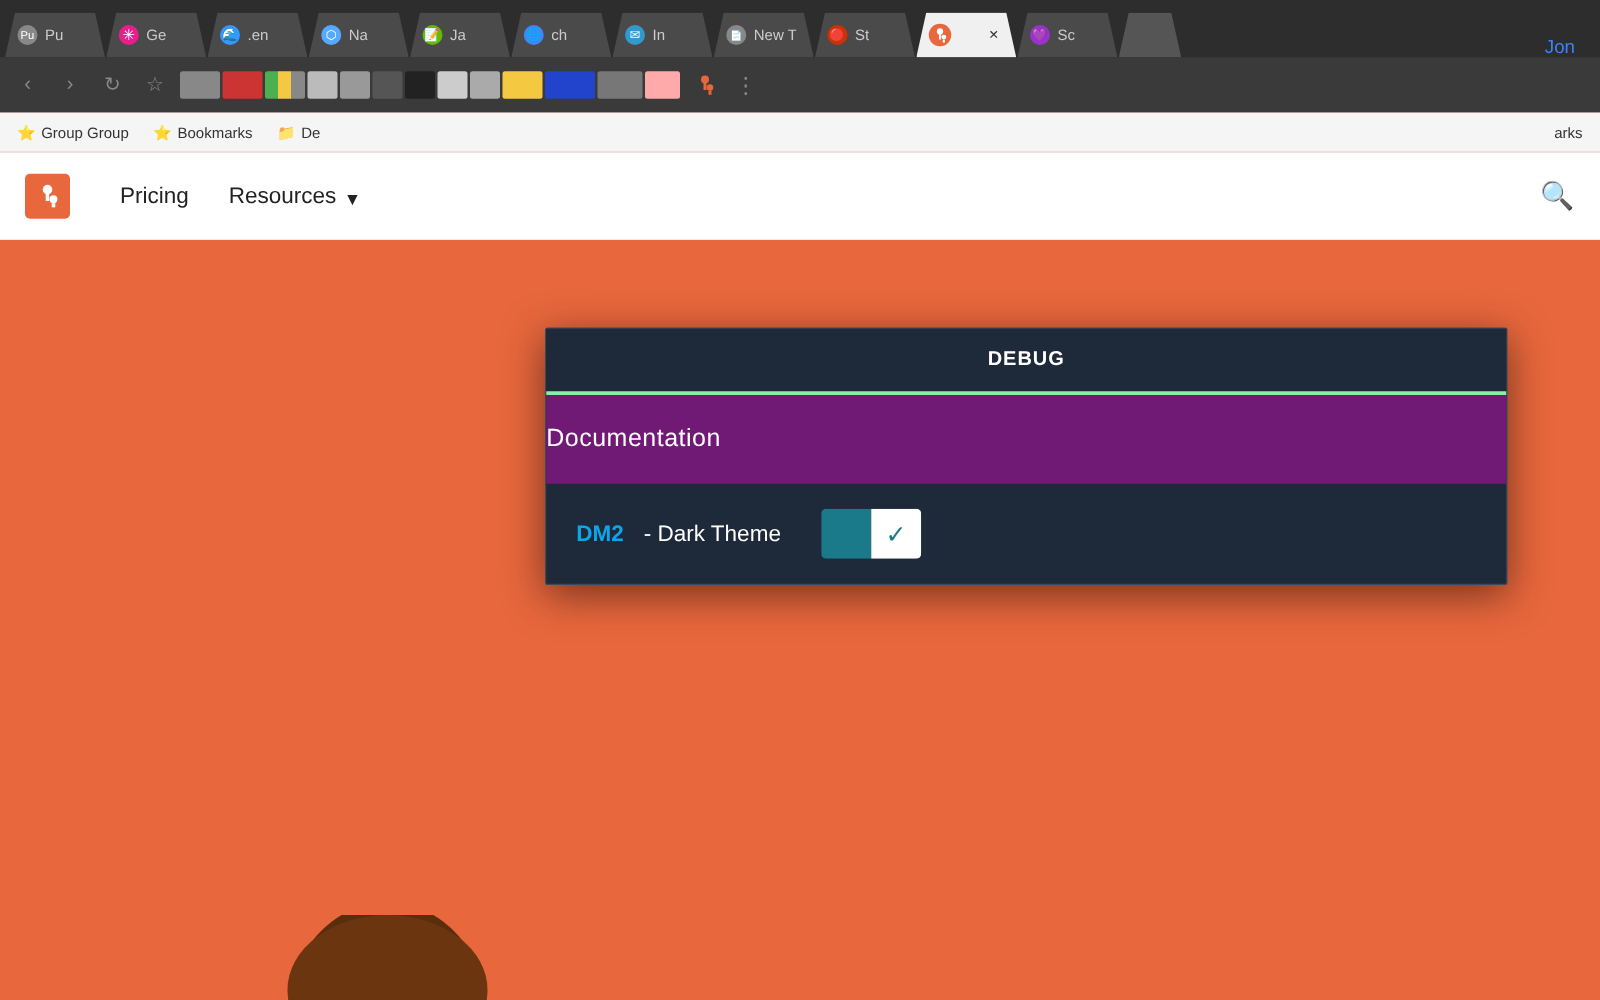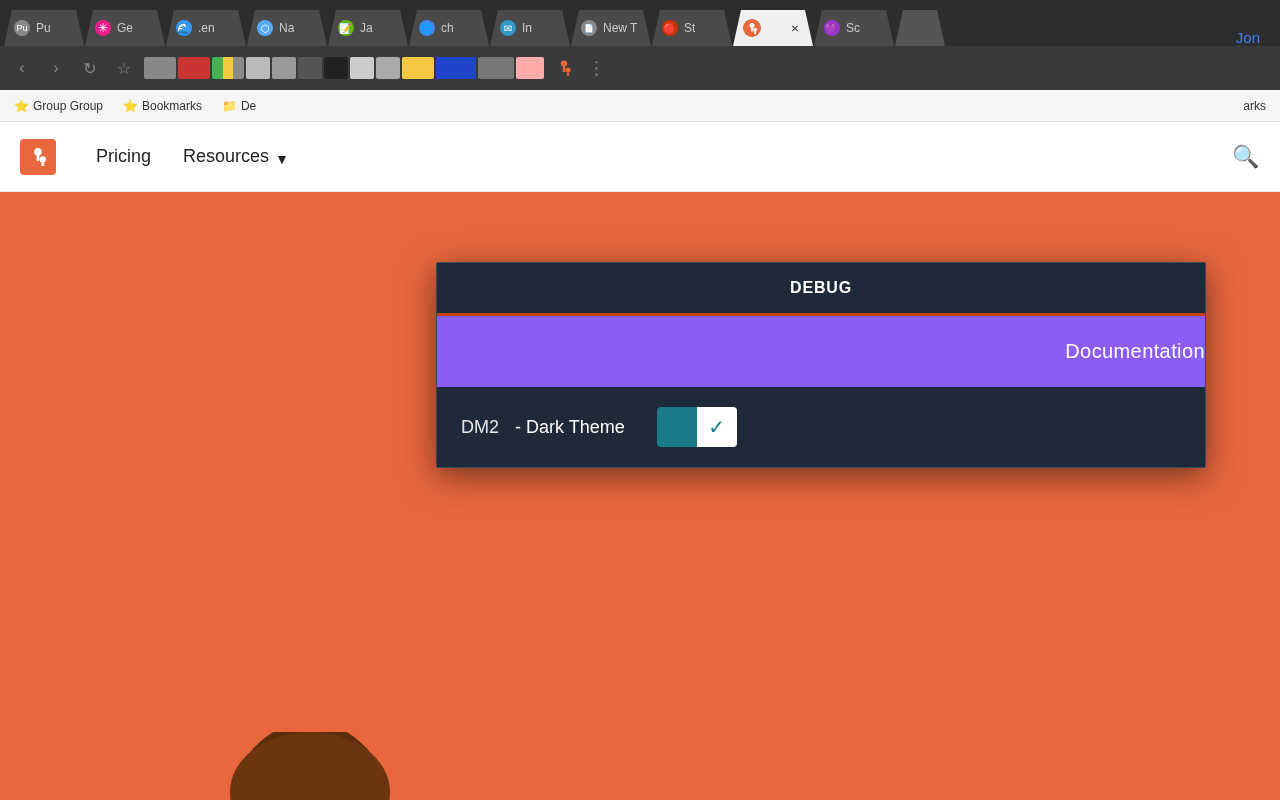--- a/index.html
+++ b/index.html
@@ -235,56 +235,56 @@
       text-align: center;
       font-size: 16px;
       font-weight: 700;
       letter-spacing: 0.05em;
       cursor: pointer;
       color: #fff;
       border-bottom: 3px solid transparent;
     }
 
     .dev-menu-tab.active {
-      border-bottom: 3px solid #c2410c;
+      border-bottom: 3px solid #86efac;
     }
 
     .dev-menu-tab:not(.active) {
       border-bottom: 3px solid #3a4a5a;
     }
 
     .dev-menu-body {
       padding: 0;
     }
 
     .dev-menu-doc-btn {
       display: block;
       width: 100%;
-      background: #8b5cf6;
+      background: #701a75;
       color: #fff;
       font-size: 20px;
       font-weight: 400;
-      text-align: right;
+      text-align: left;
       padding: 24px 0;
       border: none;
       cursor: pointer;
       letter-spacing: 0.02em;
     }
 
     .dev-menu-option {
       display: flex;
       align-items: center;
       padding: 20px 24px;
       gap: 16px;
     }
 
     .dm2-label {
-      color: #e5e5e5;
+      color: #0ea5e9;
       font-size: 18px;
-      font-weight: 400;
+      font-weight: 700;
     }
 
     .dm2-desc {
       color: #fff;
       font-size: 18px;
       font-weight: 400;
     }
 
     .toggle-switch {
       margin-left: 16px;

